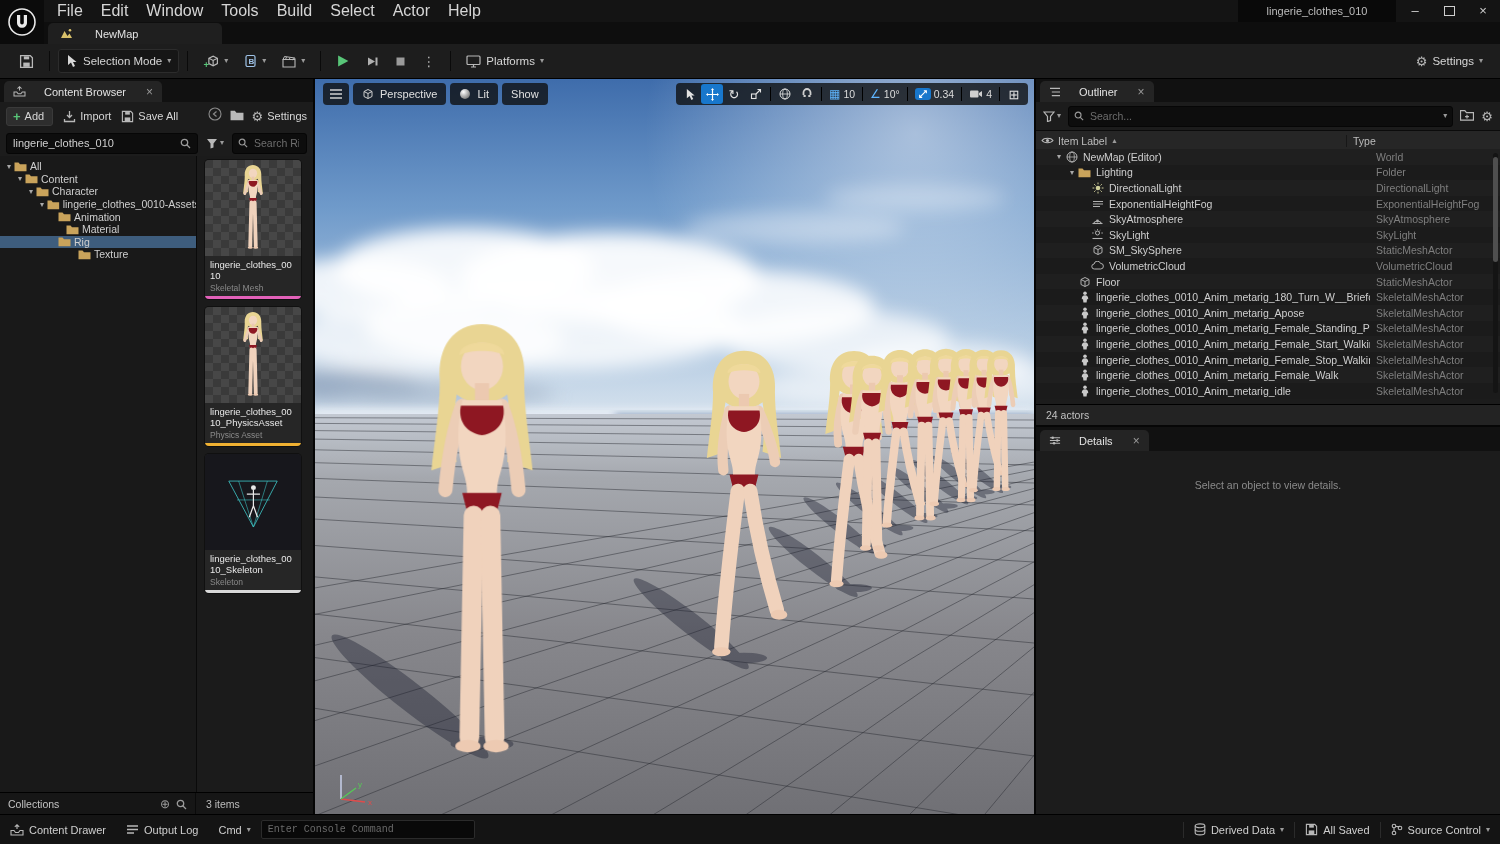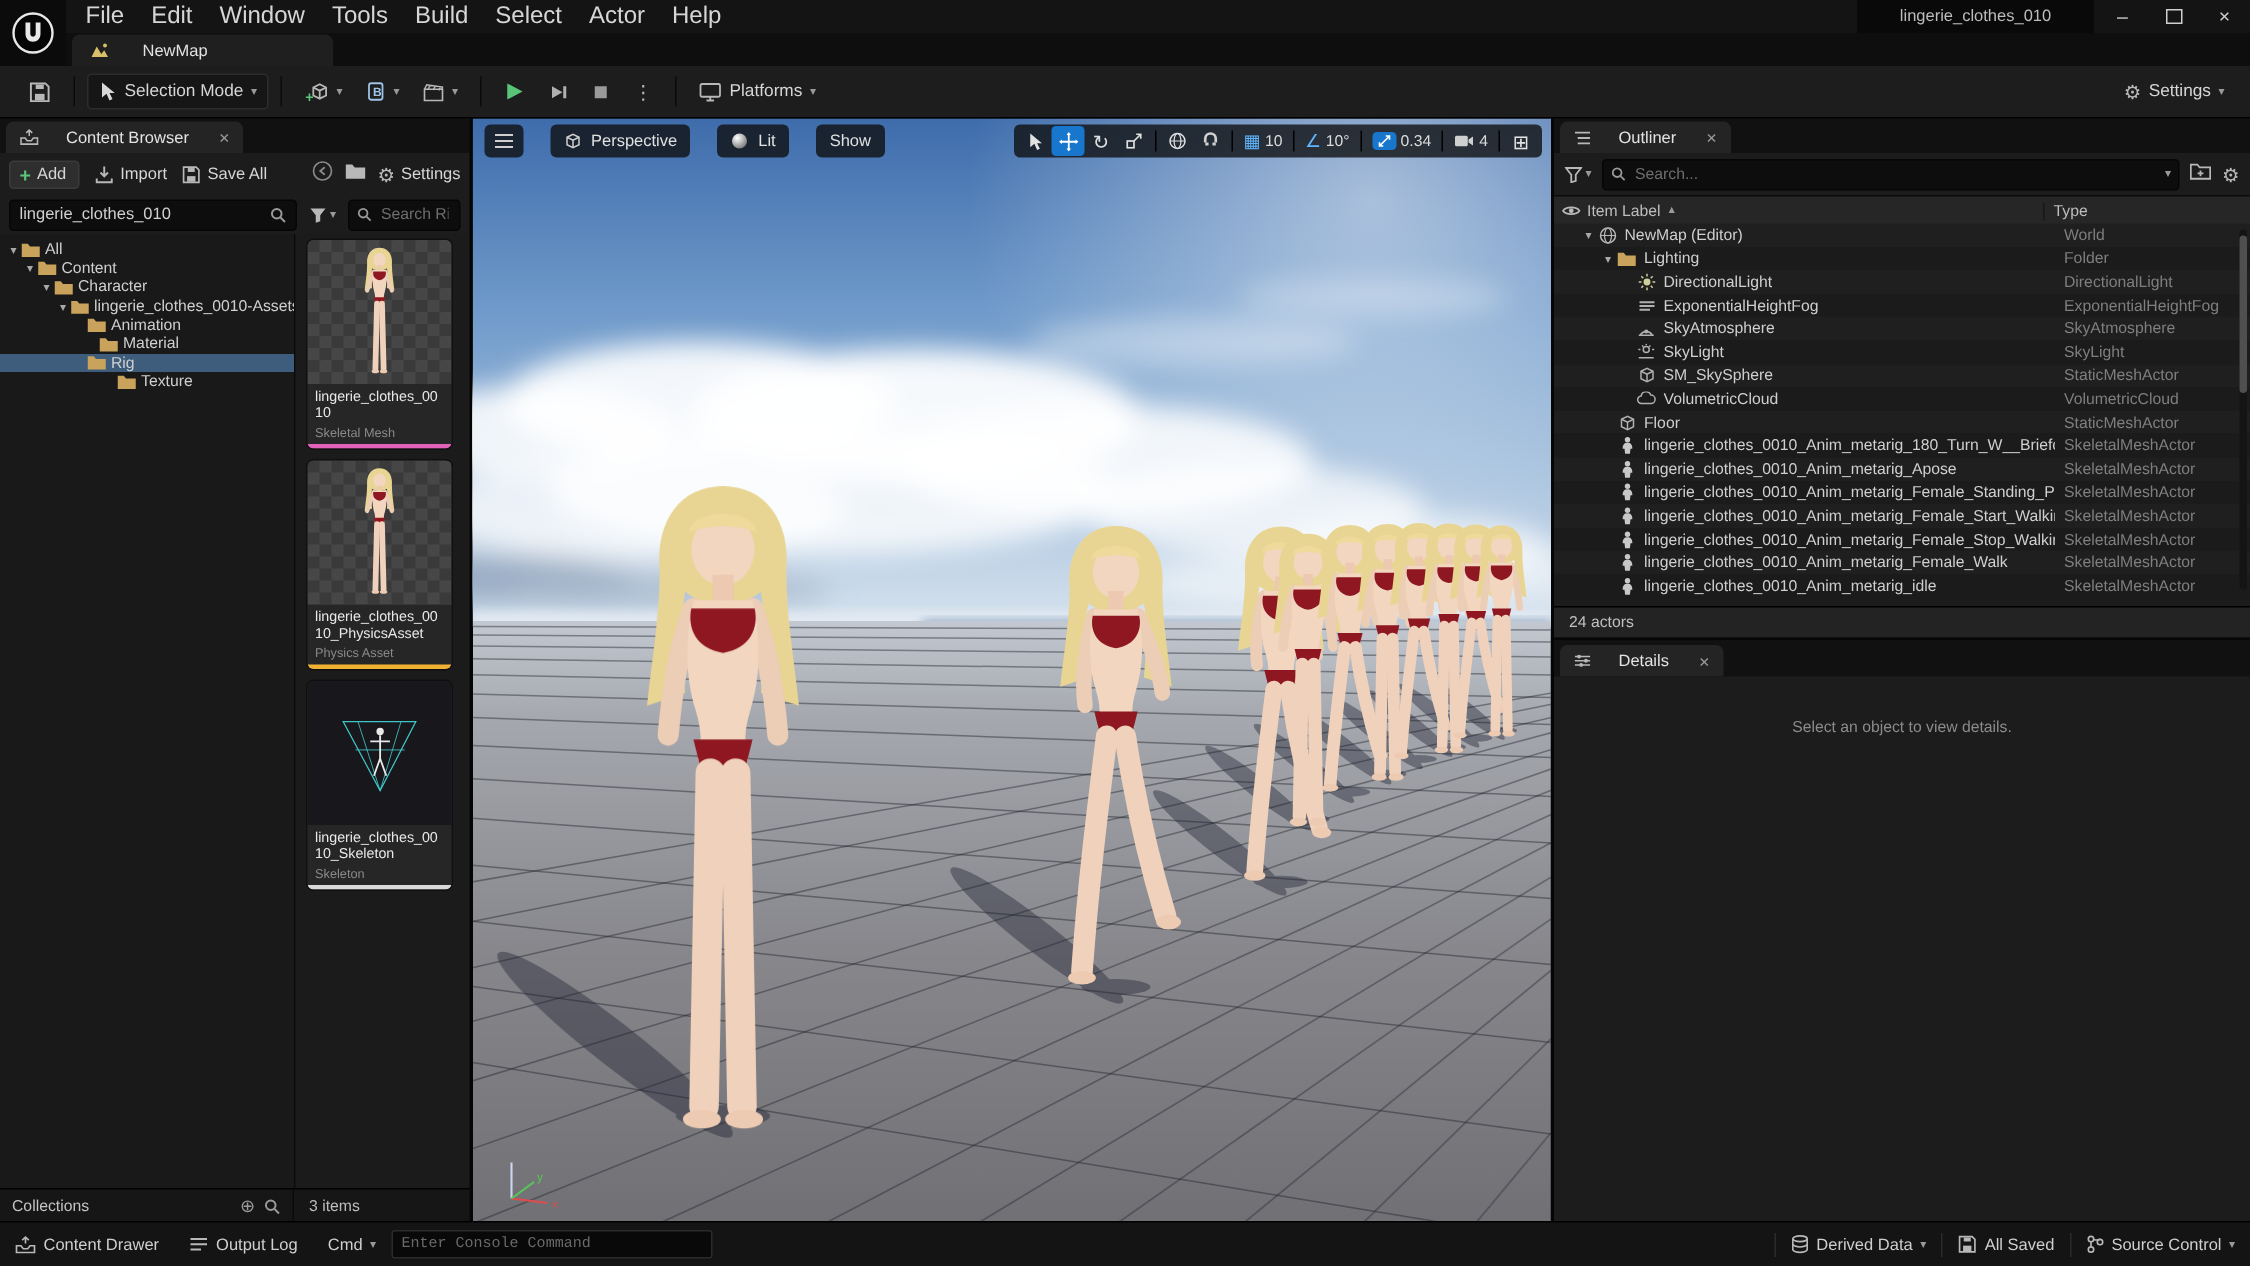--- a/index.html
+++ b/index.html
@@ -64,40 +64,40 @@
   .asset-type{font-size:8.5px;color:#8a8a8a;margin-top:2px;}
   .asset-stripe{height:3px;}
   .cb-footer{position:absolute;bottom:0;left:0;right:0;height:22px;display:flex;align-items:center;background:#161616;border-top:1px solid #000;font-size:10.5px;color:#c4c4c4;}
   .coll-left{width:196px;display:flex;align-items:center;gap:6px;padding:0 8px;border-right:1px solid #0a0a0a;height:100%;box-sizing:border-box;}
   .coll-spacer{flex:1;}
   .items-count{margin-left:10px;color:#bdbdbd;}
 
   
   .viewport{position:absolute;top:78px;left:315px;width:719px;bottom:29px;background:#000;overflow:hidden;}
   .viewport svg.scene{position:absolute;inset:0;}
-  .vp-toolbar-left{position:absolute;top:5px;left:8px;display:flex;gap:18px;align-items:center;z-index:5;}
+  .vp-toolbar-left{position:absolute;top:5px;left:8px;display:flex;gap:4px;align-items:center;z-index:5;}
   .vp-pill{background:rgba(15,16,18,.8);border-radius:4px;height:22px;display:flex;align-items:center;padding:0 9px;gap:6px;font-size:11px;color:#e0e0e0;}
   .vp-burger{width:26px;justify-content:center;padding:0;}
   .vp-toolbar-right{position:absolute;top:5px;right:6px;display:flex;align-items:center;background:rgba(15,16,18,.8);border-radius:4px;height:22px;padding:0 3px;z-index:5;font-size:10.5px;color:#dcdcdc;}
   .vp-tool{width:22px;height:20px;display:flex;align-items:center;justify-content:center;border-radius:3px;}
   .vp-tool.active{background:var(--tool-active-blue,#1877cc);}
   .vp-sep{width:1px;height:14px;background:#000;margin:0 3px;}
   .vp-snap{display:flex;align-items:center;gap:3px;padding:0 4px;}
   .blue-ico{color:var(--snap-icon-blue,#5fb6ff);font-size:12px;line-height:1;}
   .scale-badge{background:var(--tool-active-blue,#1877cc);border-radius:3px;padding:1px 3px;display:flex;align-items:center;}
   .axis-gizmo{position:absolute;left:14px;bottom:10px;z-index:4;}
 
   
   .right-panel{position:absolute;top:78px;left:1034px;right:0;bottom:29px;background:#1b1b1b;border-left:2px solid #050505;overflow:hidden;}
   .outliner{position:absolute;top:0;left:0;right:0;height:347px;background:#1c1c1c;}
   .out-toolbar{height:28px;display:flex;align-items:center;gap:7px;padding:0 7px;}
   .out-colhead{height:19px;background:#262626;border-top:1px solid #0b0b0b;border-bottom:1px solid #0b0b0b;display:flex;align-items:center;font-size:10.5px;color:#bdbdbd;}
   .col-eye{width:22px;display:flex;justify-content:center;flex-shrink:0;}
   .col-label{flex:1;display:flex;align-items:center;gap:4px;overflow:hidden;}
-  .col-type{width:138px;flex-shrink:0;border-left:1px solid #171717;padding-left:6px;box-sizing:border-box;}
+  .col-type{width:154px;flex-shrink:0;border-left:1px solid #171717;padding-left:6px;box-sizing:border-box;}
   .sort-asc{font-size:7px;color:#9a9a9a;}
   .out-rows{position:absolute;top:71px;left:0;right:0;bottom:20px;overflow:hidden;}
   .out-row{height:15.6px;display:flex;align-items:center;font-size:10.5px;white-space:nowrap;}
   .out-row:nth-child(odd){background:#1f1f1f;}
   .out-row:nth-child(even){background:#1b1b1b;}
   .out-ico{width:15px;display:flex;justify-content:center;flex-shrink:0;}
   .out-label{flex:1;margin-left:4px;overflow:hidden;color:#cfcfcf;}
   .out-type{width:130px;flex-shrink:0;color:#7f7f7f;padding-left:6px;box-sizing:border-box;overflow:hidden;}
   .out-footer{position:absolute;bottom:0;height:20px;left:0;right:0;background:#232323;border-top:1px solid #000;font-size:10.5px;display:flex;align-items:center;padding-left:10px;color:#c0c0c0;}
   .out-scrollbar{position:absolute;right:2px;top:75px;width:5px;height:240px;background:#141414;border-radius:3px;}

